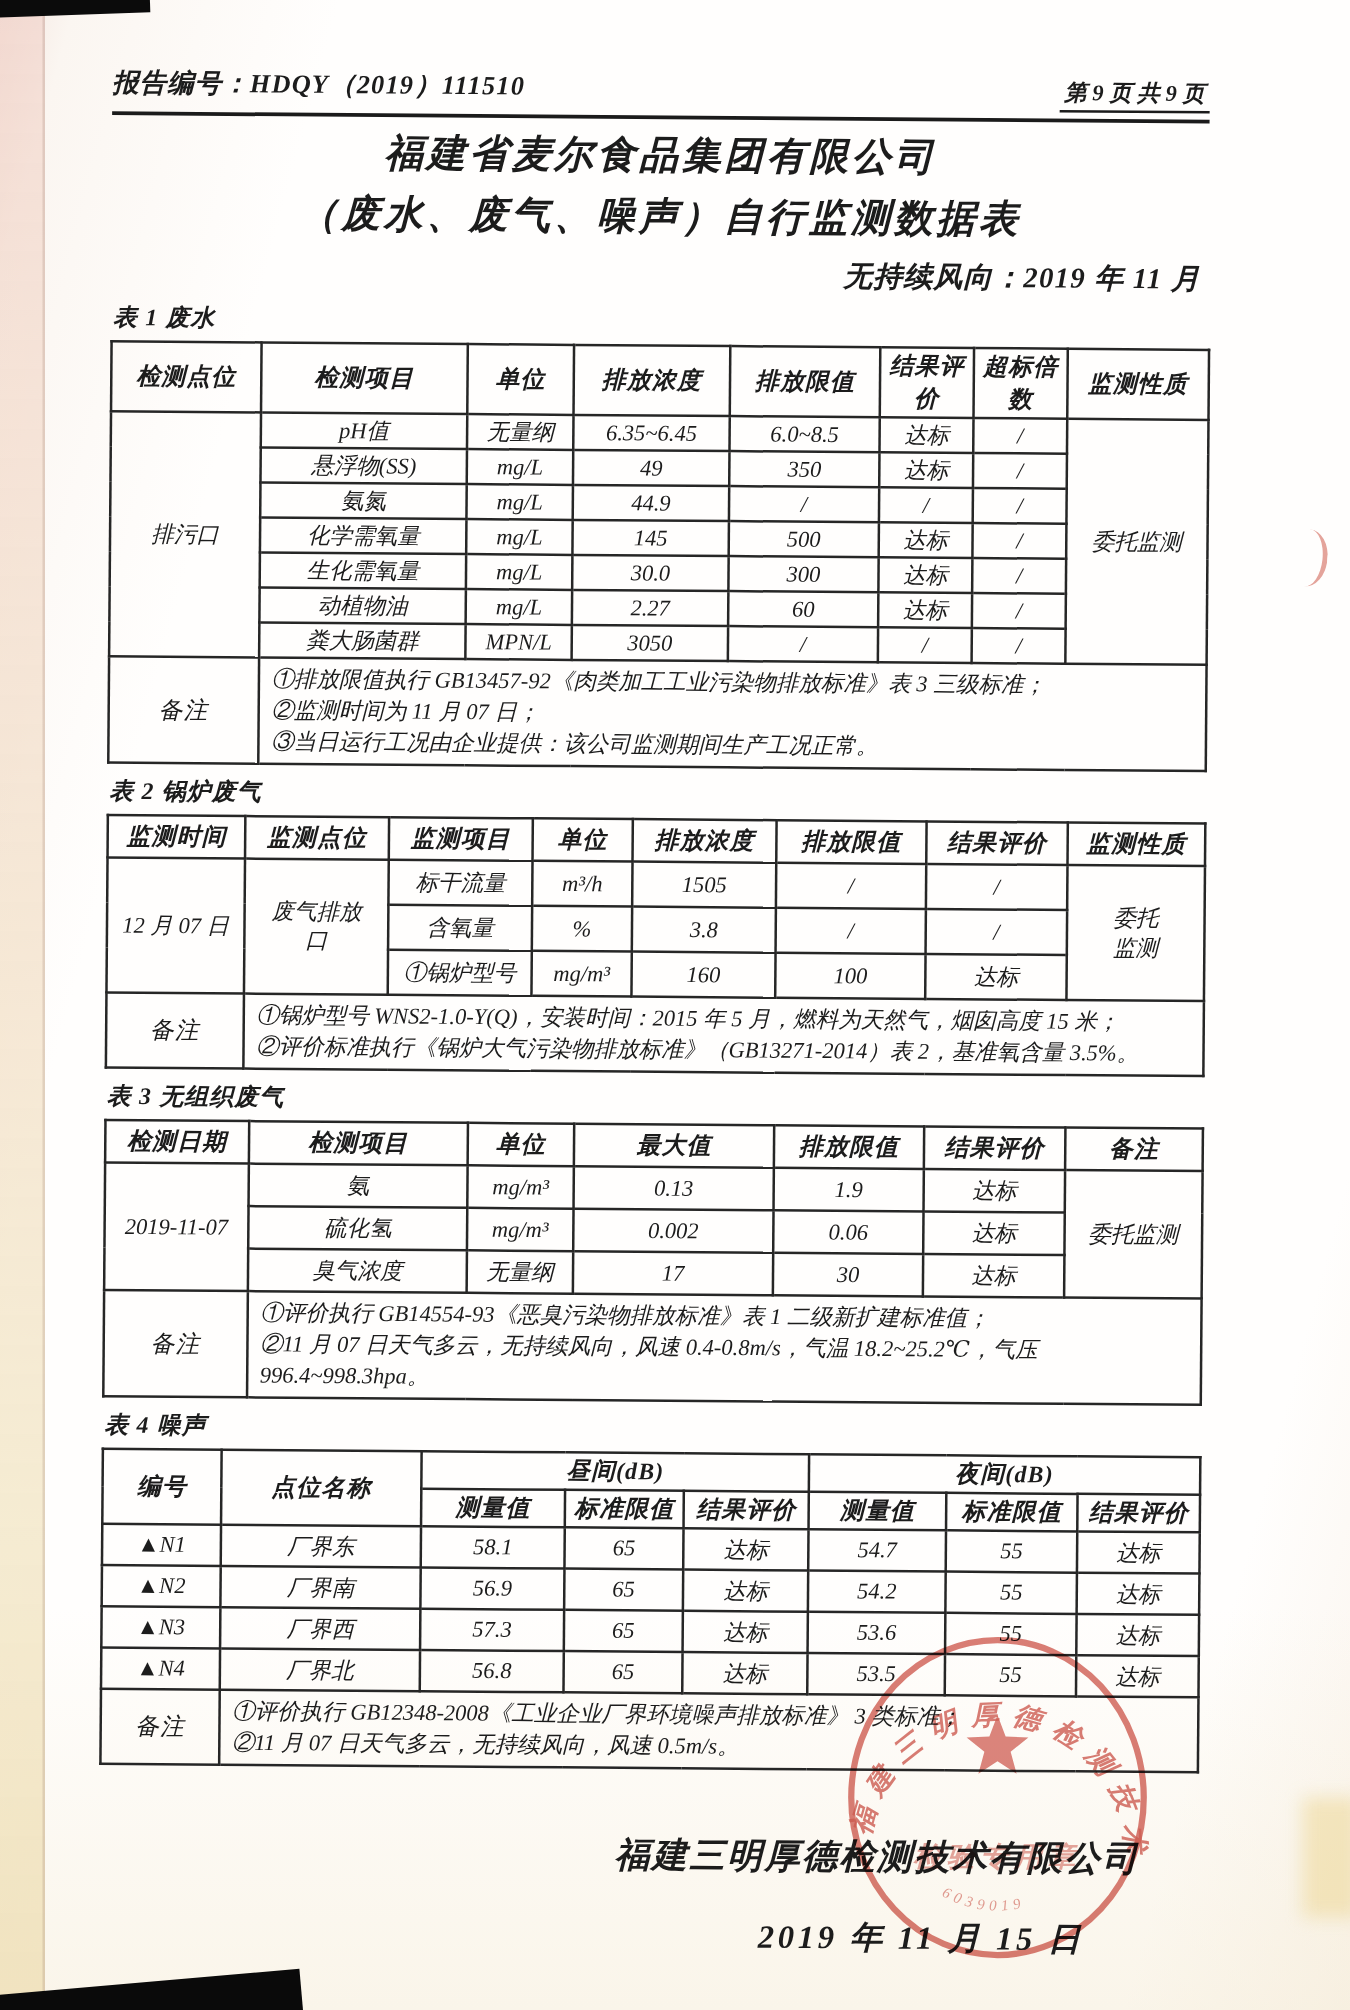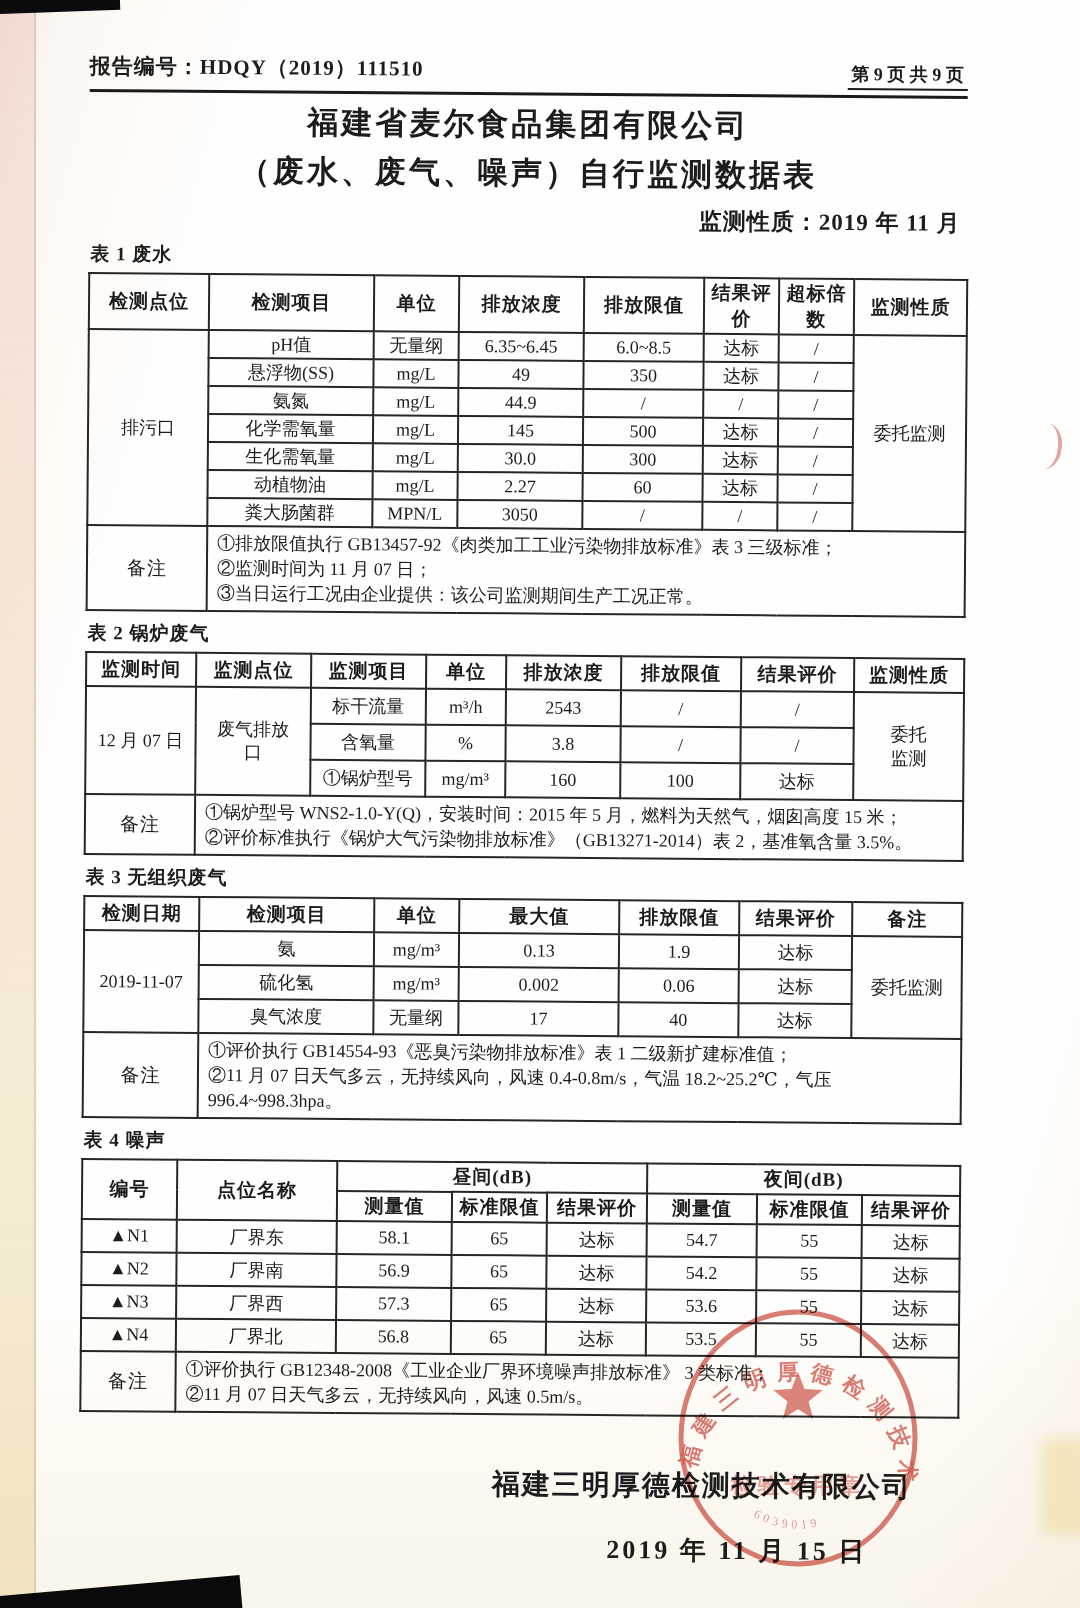--- a/index.html
+++ b/index.html
@@ -3,20 +3,21 @@
 <meta charset="utf-8">
 <style>
   html,body{margin:0;padding:0;}
   .page{
     position:relative; width:1080px; height:1608px; overflow:hidden;
     background:
       linear-gradient(to bottom, rgba(255,255,255,0) 80%, rgba(244,234,210,0.45) 100%),
       linear-gradient(105deg, #f4e6df 0%, #fbf6f1 4%, #fffefd 18%, #fffefd 88%, #faf4ec 100%);
     font-family:"Liberation Serif","DejaVu Serif",serif;
     color:#1c1c1c;
+    font-style:italic;
   }
   
   .edge-left{position:absolute;left:0;top:0;width:34px;height:100%;
     background:linear-gradient(to bottom, rgba(240,205,196,0.55), rgba(242,229,196,0.75) 75%, rgba(238,222,180,0.8));
     border-right:2px solid rgba(150,118,105,0.22);}
   .edge-top-black{position:absolute;left:-6px;top:-5px;width:126px;height:17px;background:#0b0b0b;transform:rotate(-2deg);}
   .edge-bottom-black{position:absolute;left:-14px;bottom:-24px;width:256px;height:46px;background:#0a0a0a;transform:rotate(-5deg);}
   .red-mark{position:absolute;left:1044px;top:424px;width:14px;height:46px;
     border-right:4px solid rgba(205,90,75,0.55);border-radius:0 90% 90% 0/0 50% 50% 0;transform:rotate(6deg);}
   .yellow-patch{position:absolute;right:-8px;top:1438px;width:46px;height:96px;background:rgba(233,206,120,0.4);filter:blur(7px);}
@@ -66,21 +67,21 @@
   <div class="sheet">
 
     <div class="doc-head">
       <div class="report-no"><span>报告编号：</span><span>HDQY（2019）111510</span></div>
       <div class="page-info">第 9 页 共 9 页</div>
     </div>
 
     <div class="title">福建省麦尔食品集团有限公司</div>
     <div class="title">（废水、废气、噪声）自行监测数据表</div>
 
-    <div class="month-line"><span>监测性质：</span><span>2019 年 11 月</span></div>
+    <div class="month-line"><span>无持续风向：</span><span>2019 年 11 月</span></div>
 
     <div class="tbl-caption">表 1 废水</div>
     <table class="t1">
       <colgroup>
           <col style="width:120px">
           <col style="width:165px">
           <col style="width:85px">
           <col style="width:125px">
           <col style="width:120px">
           <col style="width:75px">
@@ -190,21 +191,21 @@
         <th>结果评价</th>
         <th>监测性质</th>
       </tr>
       <tr>
         <td rowspan="3">12 月 07 日</td>
         <td rowspan="3">
               <div class="wrapnarrow">废气排放口</div>
             </td>
         <td>标干流量</td>
         <td>m³/h</td>
-        <td>2543</td>
+        <td>1505</td>
         <td>/</td>
         <td>/</td>
         <td rowspan="3">
               <div class="wrap2">委托监测</div>
             </td>
       </tr>
       <tr>
         <td>含氧量</td>
         <td>%</td>
         <td>3.8</td>
@@ -262,21 +263,21 @@
         <td>硫化氢</td>
         <td>mg/m³</td>
         <td>0.002</td>
         <td>0.06</td>
         <td>达标</td>
       </tr>
       <tr>
         <td>臭气浓度</td>
         <td>无量纲</td>
         <td>17</td>
-        <td>40</td>
+        <td>30</td>
         <td>达标</td>
       </tr>
       <tr>
         <td class="remark-label">备注</td>
         <td colspan="6" class="remark-cell">
           <div>①评价执行 GB14554-93《恶臭污染物排放标准》表 1 二级新扩建标准值；</div>
           <div class="can-wrap">②11 月 07 日天气多云，无持续风向，风速 0.4-0.8m/s，气温 18.2~25.2℃，气压 996.4~998.3hpa。</div>
         </td>
       </tr>
     </tbody>

